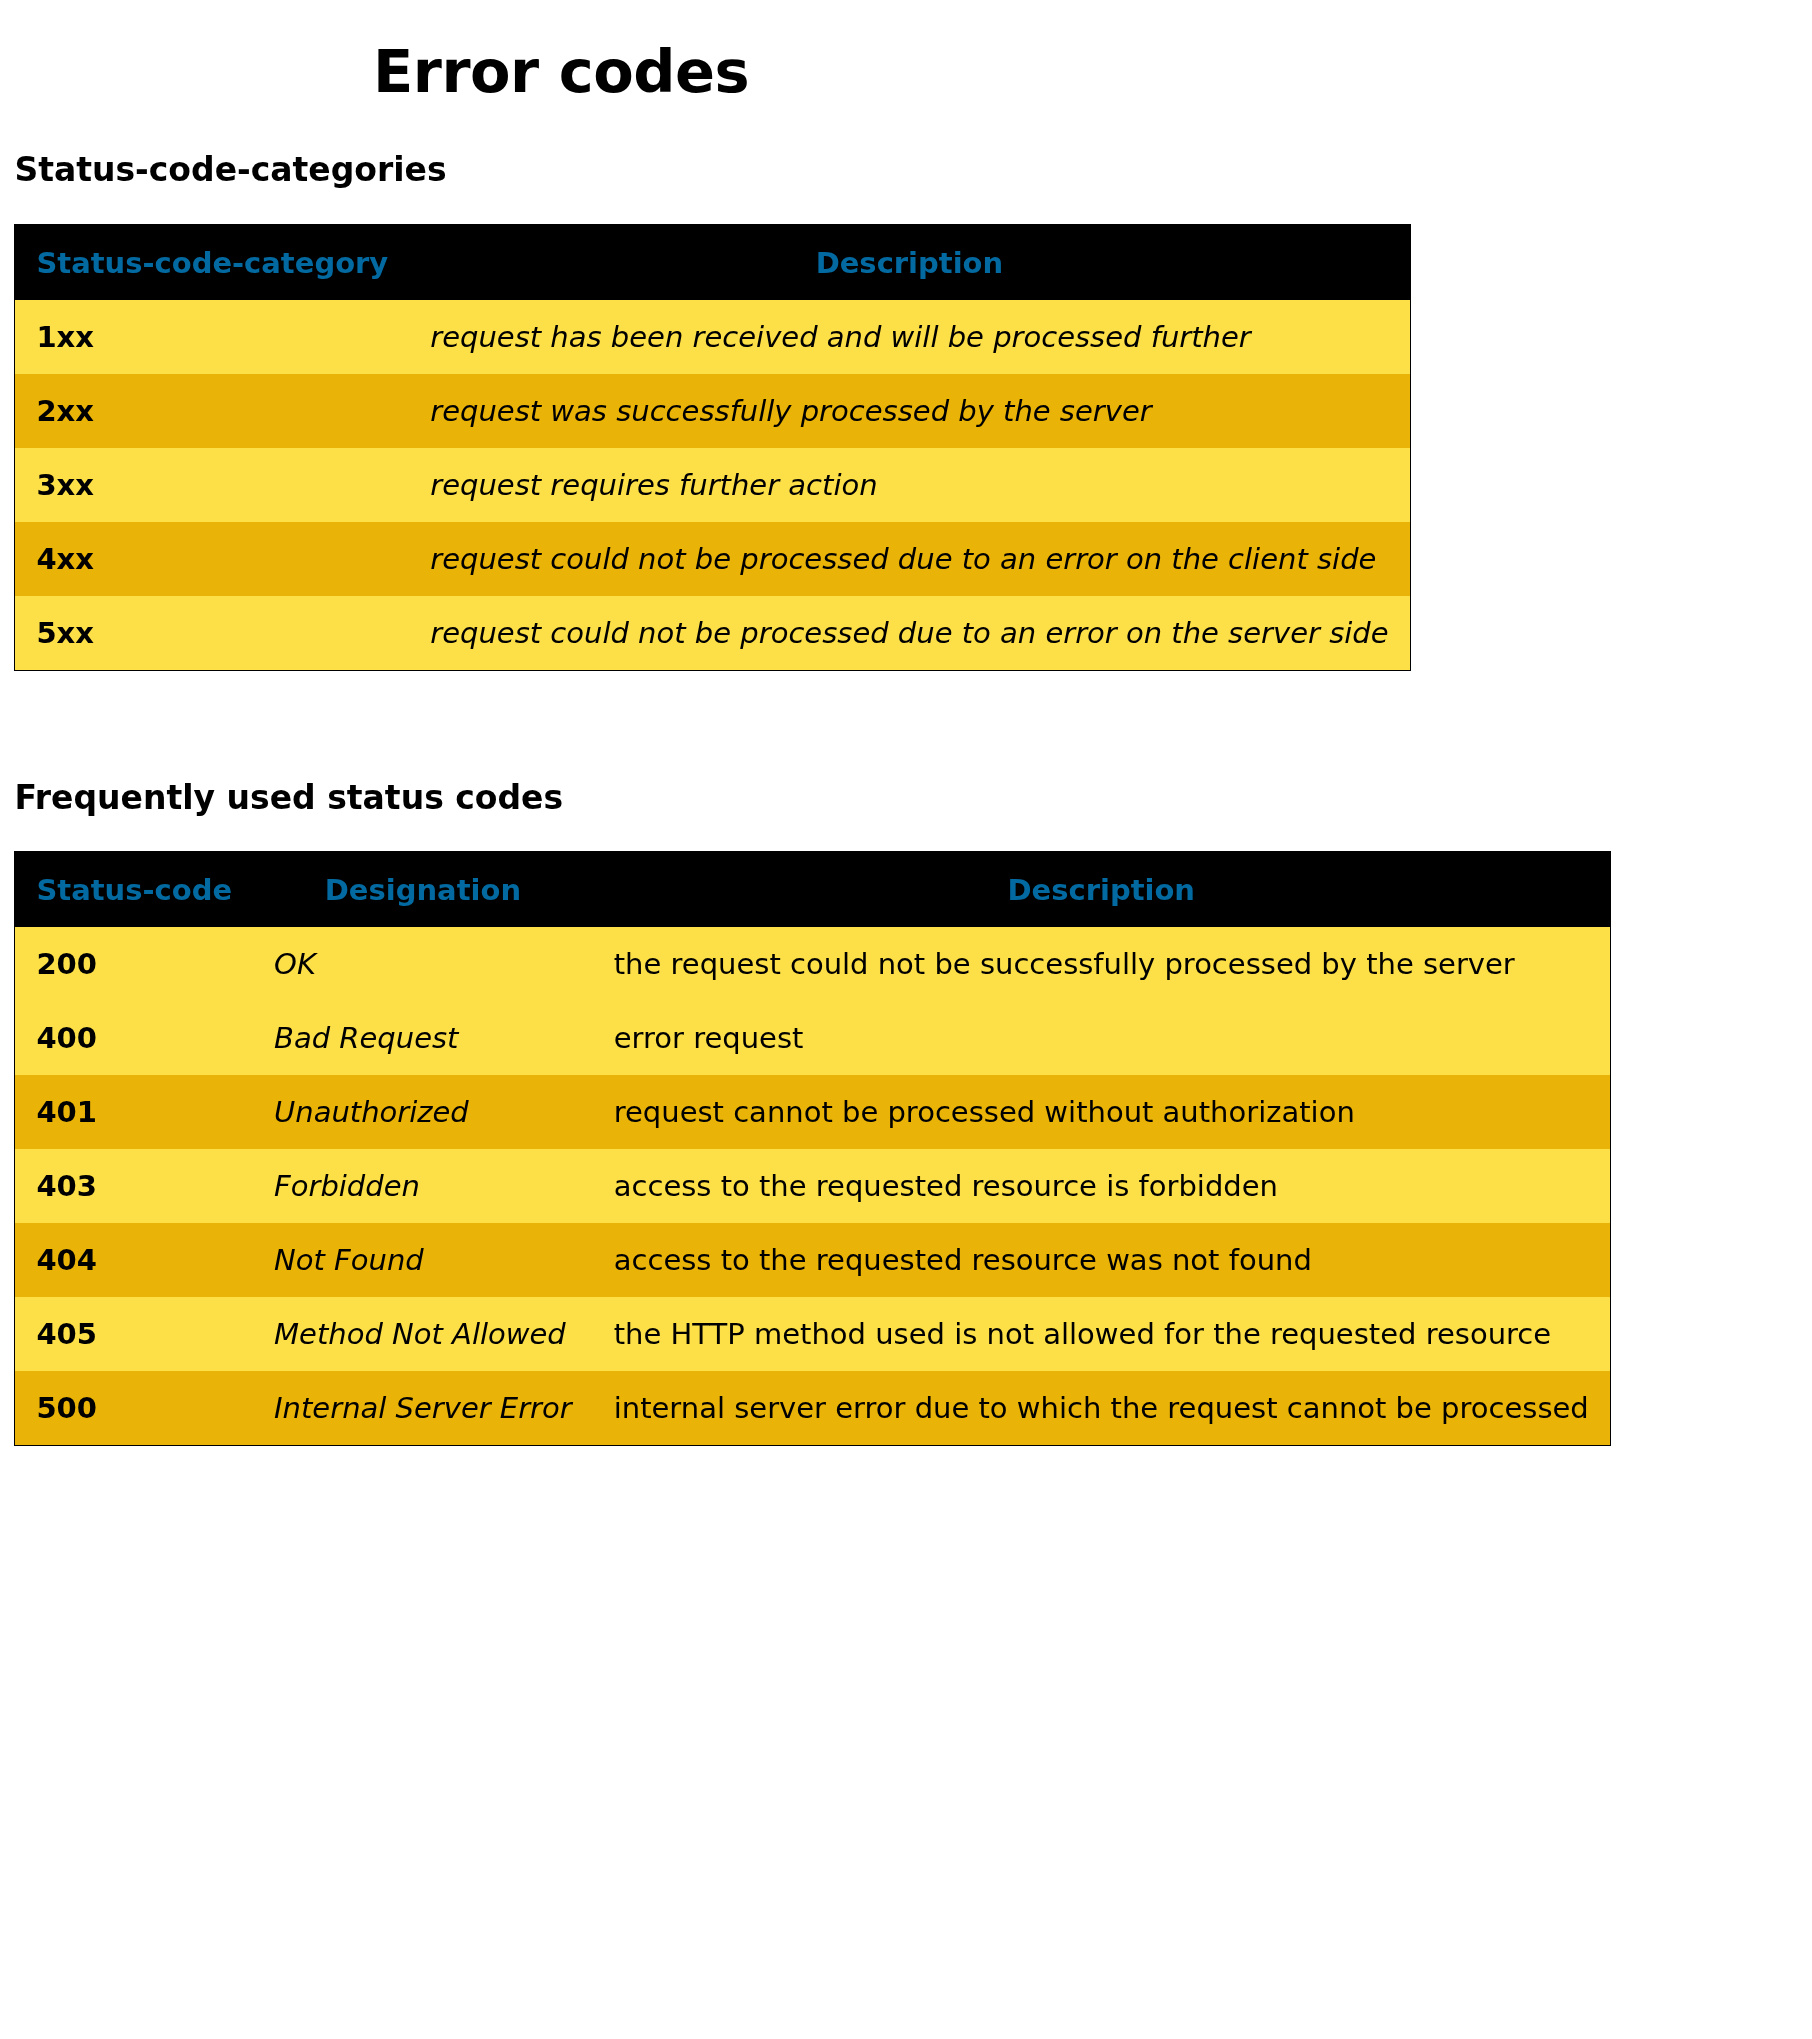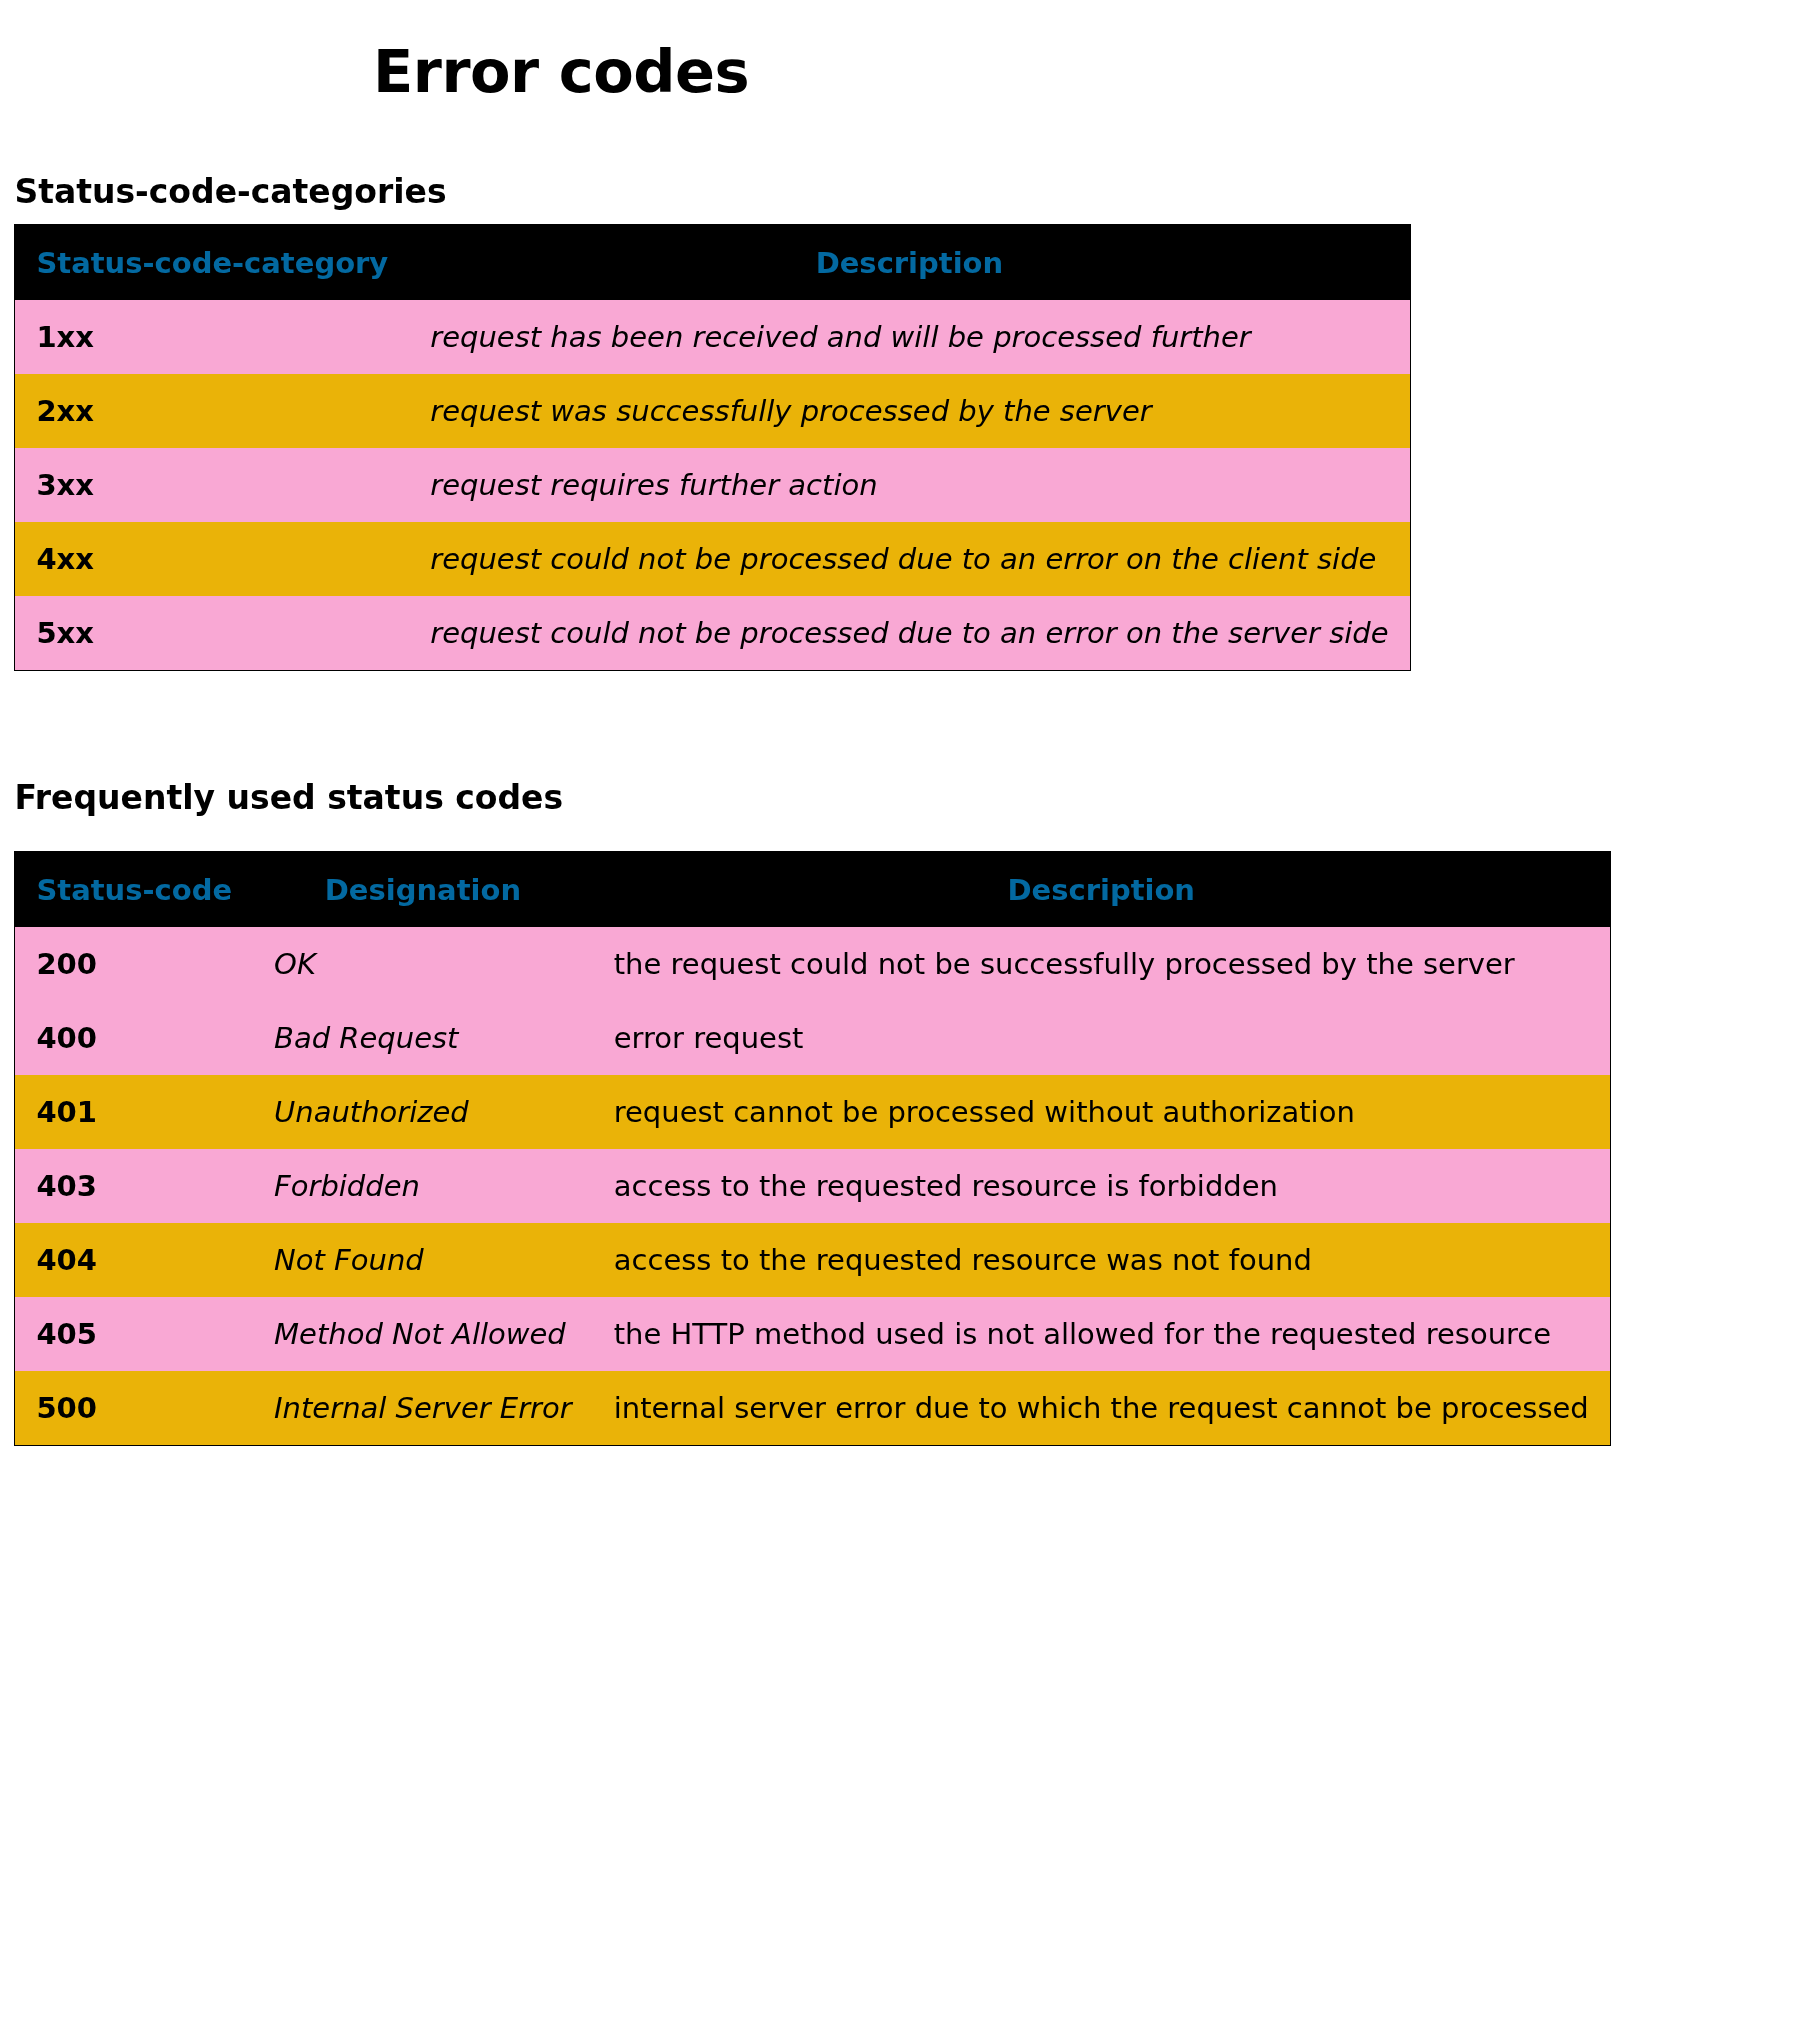--- a/index.html
+++ b/index.html
@@ -9,31 +9,31 @@
   }
   .page-title {
     position: absolute; left: 373px; top: 36px; margin: 0;
     font-size: 59px; font-weight: bold; line-height: 72px;
     letter-spacing: -0.5px;
   }
   .section-title {
     position: absolute; left: 14.4px; margin: 0;
     font-size: 33px; font-weight: bold; line-height: 41px;
   }
-  #h2-cat { top: 149px; margin-top: 22px; }
+  #h2-cat { top: 149px; }
   #h2-freq { top: 777px; }
   table {
     position: absolute; left: 14.4px; border-collapse: collapse;
     border: 1.8px solid #000; font-size: 29px;
   }
   #tbl-cat { top: 224px; width: 1393px; }
   #tbl-freq { top: 851px; width: 1422px; }
   th, td { text-align: left; padding: 0 21px; height: 74px; white-space: nowrap; }
   th { background: #000; color: #0369a1; font-weight: bold; height: 75px; text-align: center; }
-  tr.odd td { background: #f9a8d4; }
+  tr.odd td { background: #fde047; }
   tr.even td { background: #eab308; }
   td.code { font-weight: bold; }
   td.italic { font-style: italic; }
   #tbl-cat .c1 { width: 369px; }
   #tbl-freq .c1 { width: 194px; }
   #tbl-freq .c2 { width: 302px; }
 </style>
 </head>
 <body>
 

